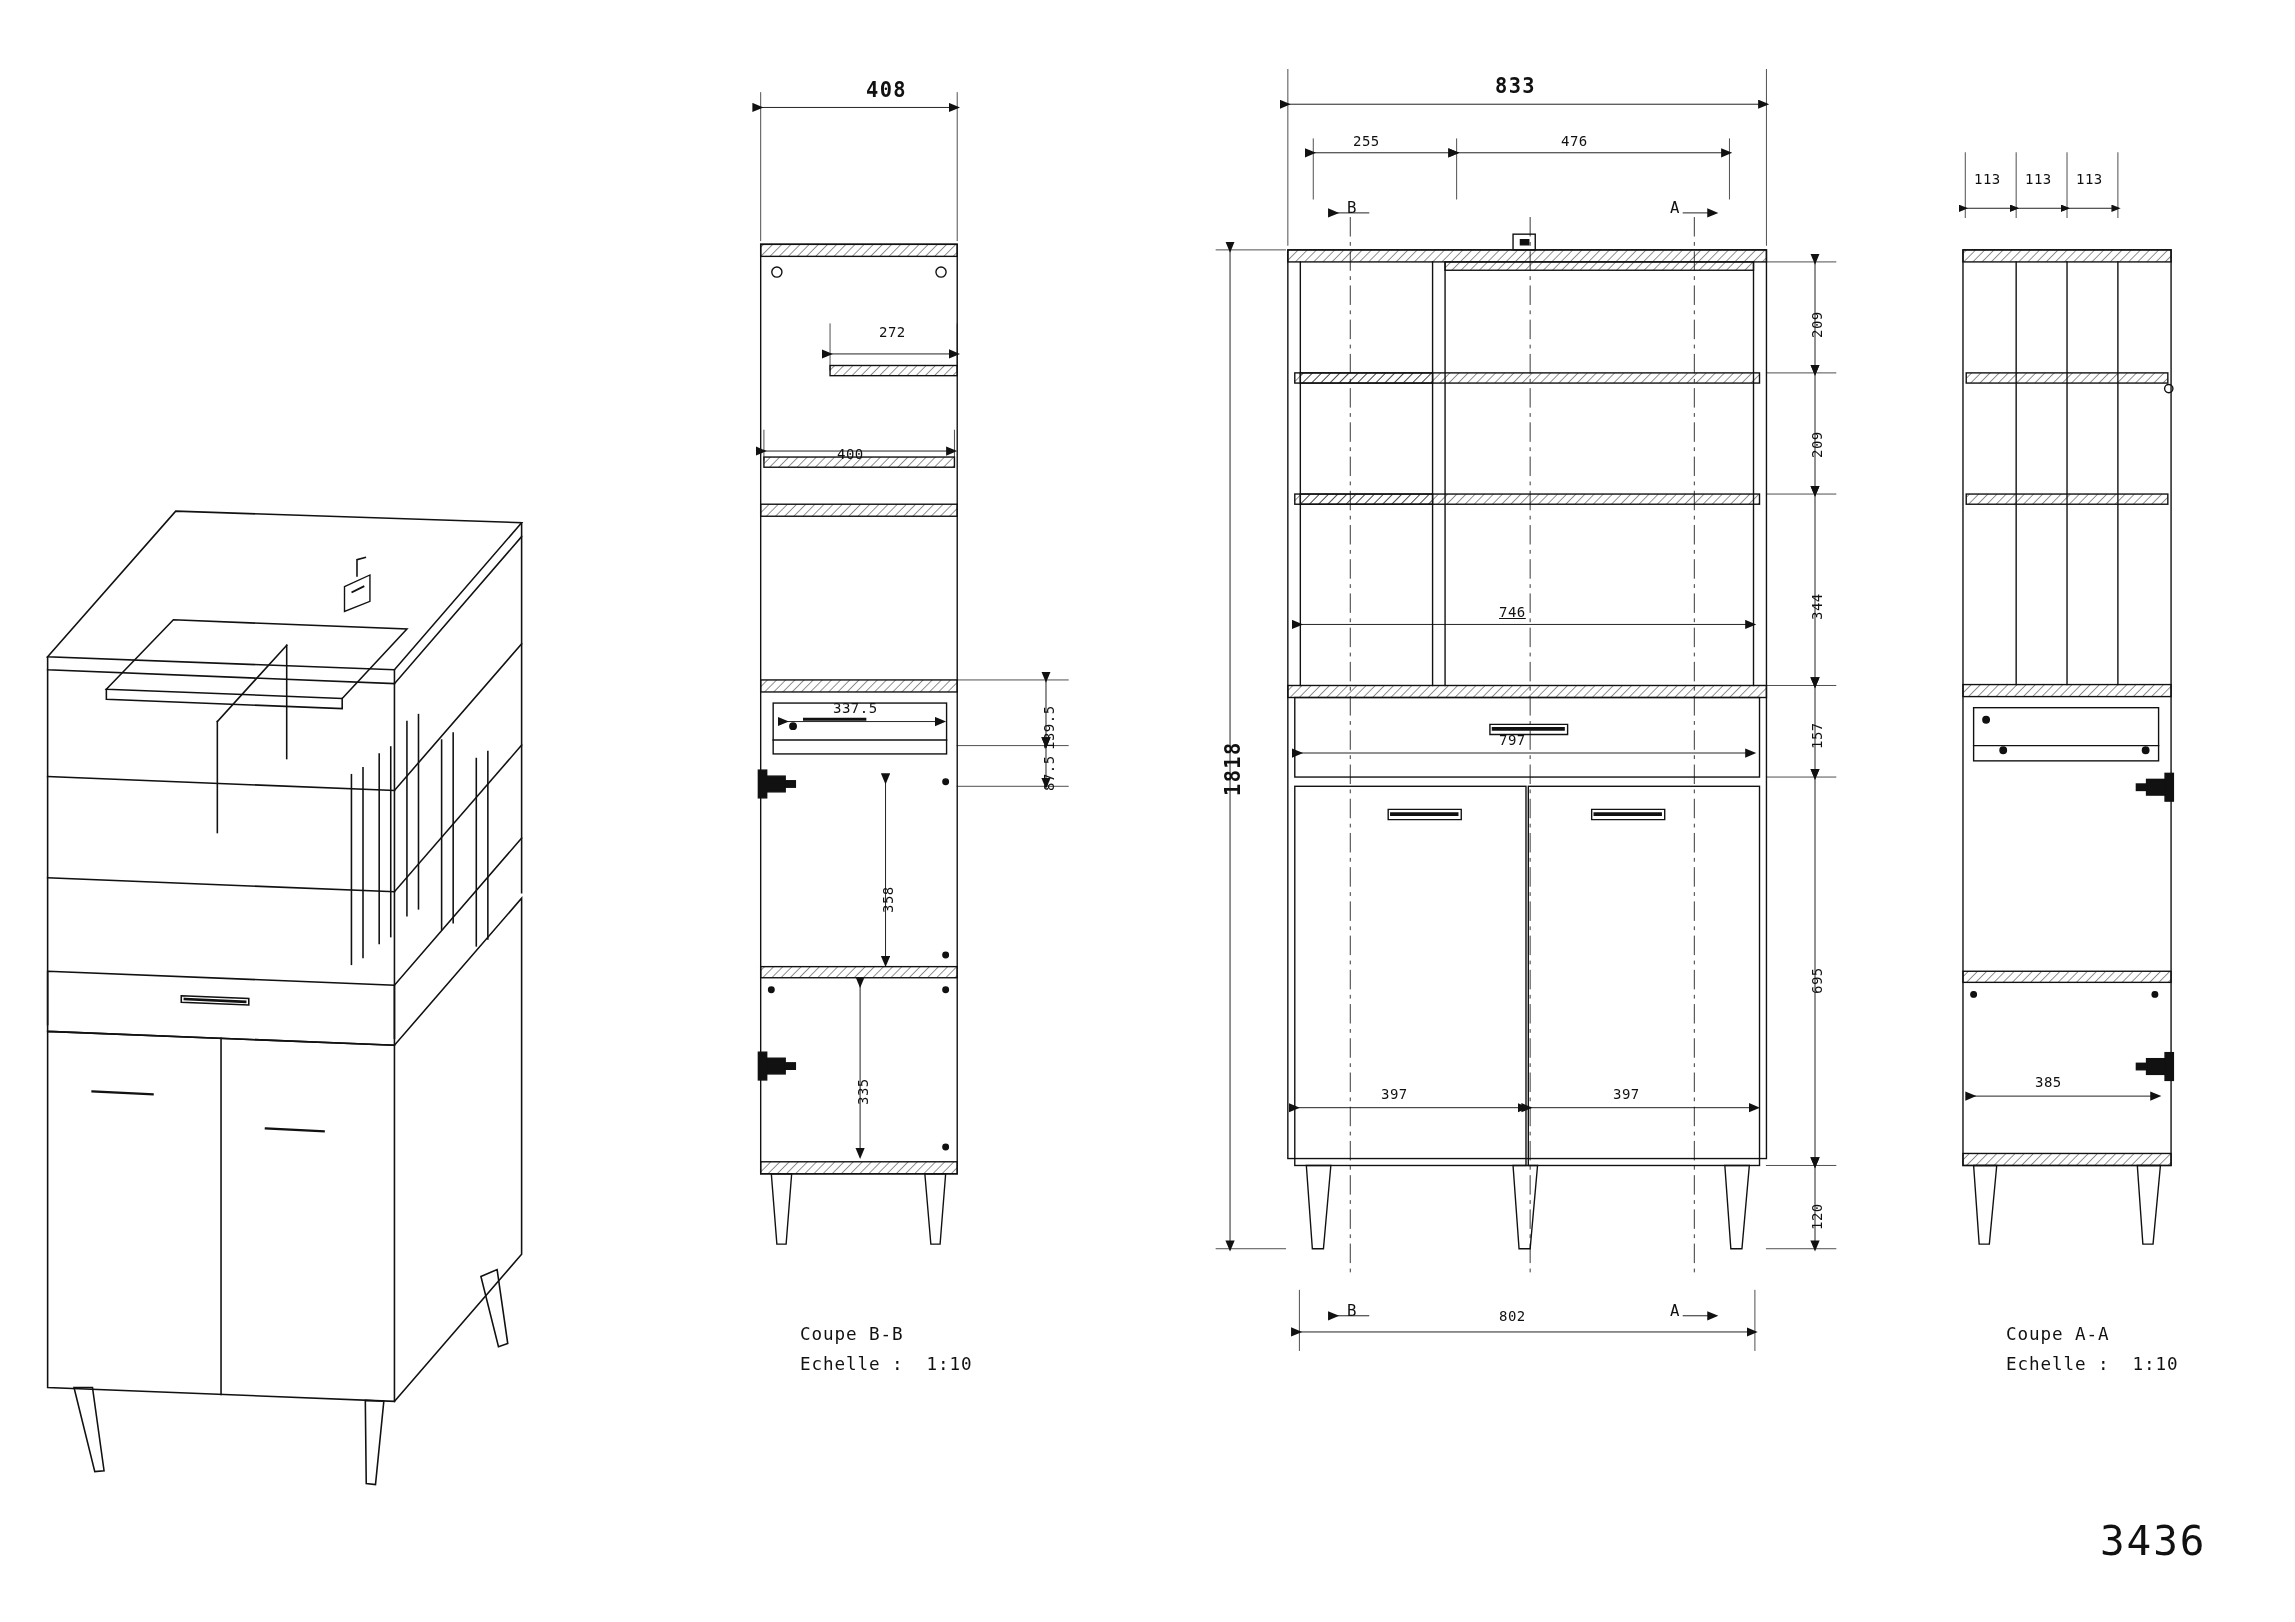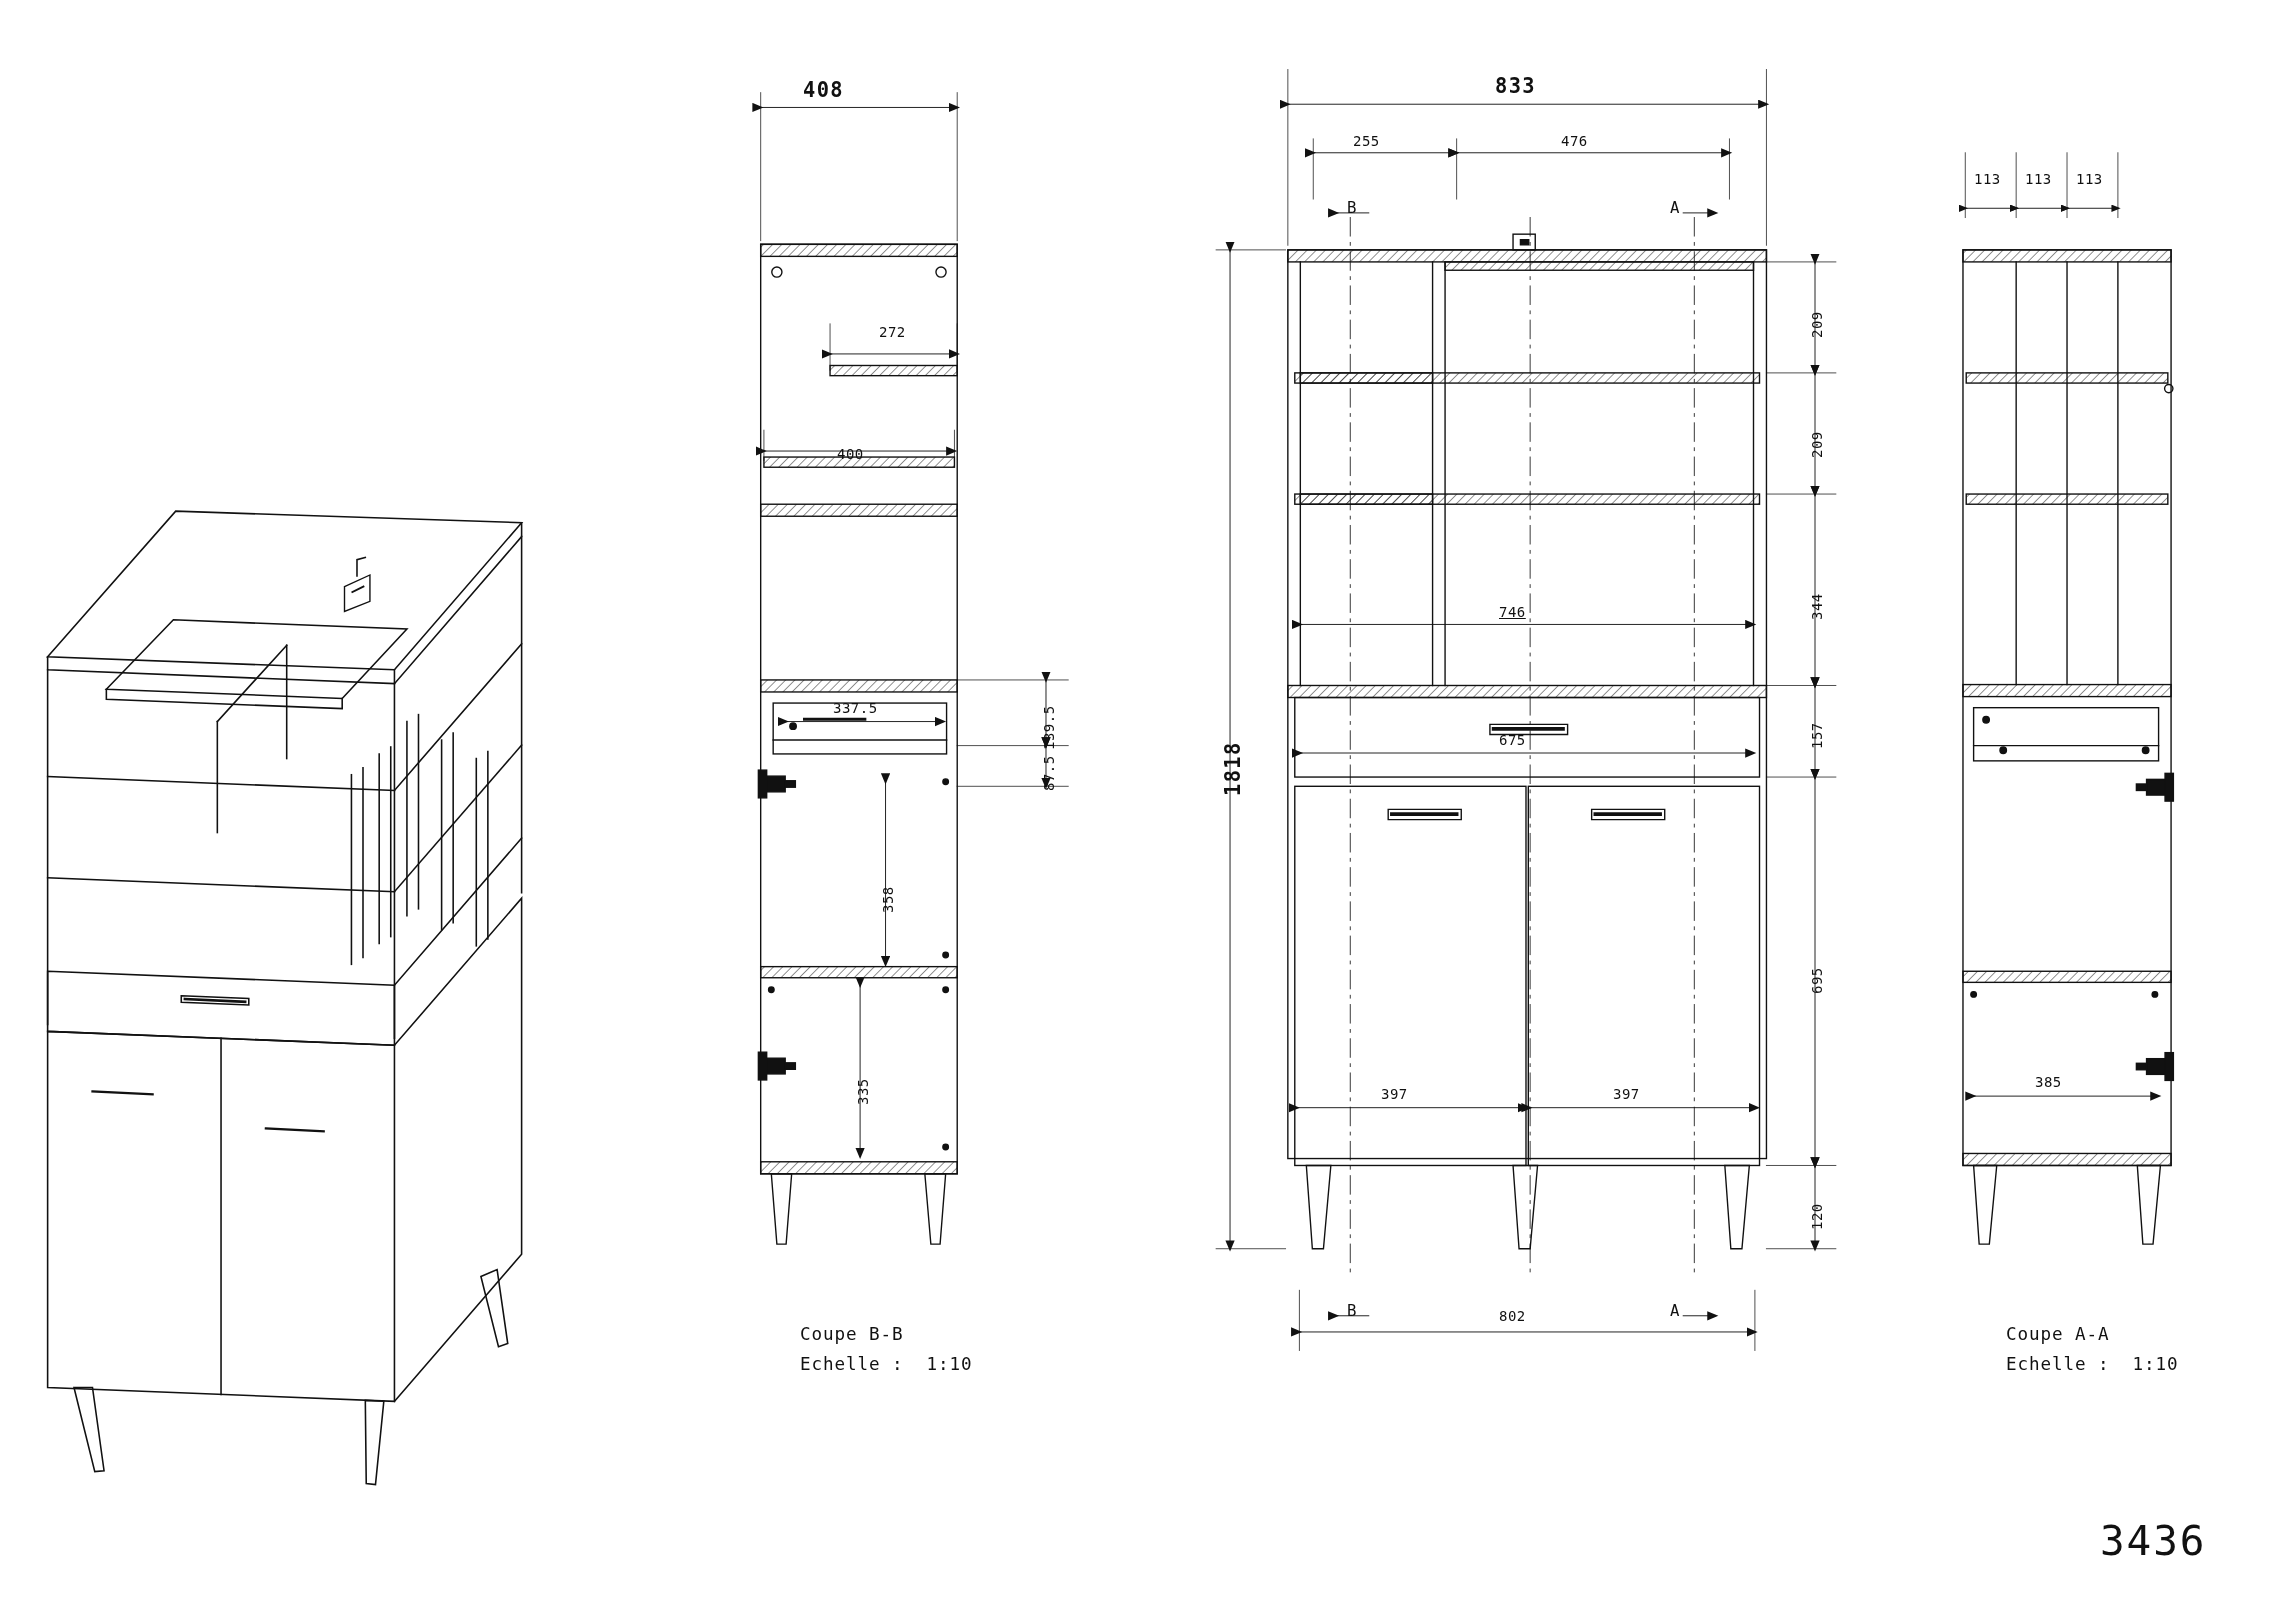--- a/index.html
+++ b/index.html
@@ -307,21 +307,21 @@
           <line x1="4360" y1="450" x2="4470" y2="450" marker-start="url(#arS)" marker-end="url(#arS)"></line>
           <line x1="4470" y1="450" x2="4580" y2="450" marker-start="url(#arS)" marker-end="url(#arS)"></line>
         </g>
 
         <line x1="4268" y1="2370" x2="4668" y2="2370" stroke-width="2" marker-start="url(#ar)" marker-end="url(#ar)"></line>
       </g>
 
     </g>
   </svg>
 
-  <div class="lbl dimbig" style="left:803px;top:78px;">408</div>
+  <div class="lbl dimbig" style="left:866px;top:78px;">408</div>
   <div class="lbl dim" style="left:879px;top:324px;">272</div>
   <div class="lbl dim" style="left:837px;top:446px;">400</div>
   <div class="lbl dim" style="left:833px;top:700px;">337.5</div>
   <div class="lbl dim rot" style="left:1041px;top:750px;transform:rotate(-90deg);">139.5</div>
   <div class="lbl dim rot" style="left:1041px;top:791px;transform:rotate(-90deg);">87.5</div>
   <div class="lbl dim rot" style="left:880px;top:913px;transform:rotate(-90deg);">358</div>
   <div class="lbl dim rot" style="left:855px;top:1105px;transform:rotate(-90deg);">335</div>
   <div class="lbl cap" style="left:755px;top:1321px;">Coupe B-B</div>
   <div class="lbl cap" style="left:755px;top:1351px;">Echelle :  1:10</div>
 
@@ -333,21 +333,21 @@
   <div class="lbl mark" style="left:1347px;top:1301px;">B</div>
   <div class="lbl mark" style="left:1670px;top:1301px;">A</div>
   <div class="lbl dimbig rot" style="left:1221px;top:796px;transform:rotate(-90deg);">1818</div>
   <div class="lbl dim rot" style="left:1809px;top:338px;transform:rotate(-90deg);">209</div>
   <div class="lbl dim rot" style="left:1809px;top:458px;transform:rotate(-90deg);">209</div>
   <div class="lbl dim rot" style="left:1809px;top:620px;transform:rotate(-90deg);">344</div>
   <div class="lbl dim rot" style="left:1809px;top:749px;transform:rotate(-90deg);">157</div>
   <div class="lbl dim rot" style="left:1809px;top:994px;transform:rotate(-90deg);">695</div>
   <div class="lbl dim rot" style="left:1809px;top:1230px;transform:rotate(-90deg);">120</div>
   <div class="lbl dim" style="left:1499px;top:604px;text-decoration:underline;">746</div>
-  <div class="lbl dim" style="left:1499px;top:732px;">675</div>
+  <div class="lbl dim" style="left:1499px;top:732px;">797</div>
   <div class="lbl dim" style="left:1381px;top:1086px;">397</div>
   <div class="lbl dim" style="left:1613px;top:1086px;">397</div>
   <div class="lbl dim" style="left:1499px;top:1308px;text-align:right;">802</div>
 
   <div class="lbl dim" style="left:1974px;top:171px;">113</div>
   <div class="lbl dim" style="left:2025px;top:171px;">113</div>
   <div class="lbl dim" style="left:2076px;top:171px;">113</div>
   <div class="lbl dim" style="left:2035px;top:1074px;">385</div>
   <div class="lbl cap" style="left:1961px;top:1321px;">Coupe A-A</div>
   <div class="lbl cap" style="left:1961px;top:1351px;">Echelle :  1:10</div>

